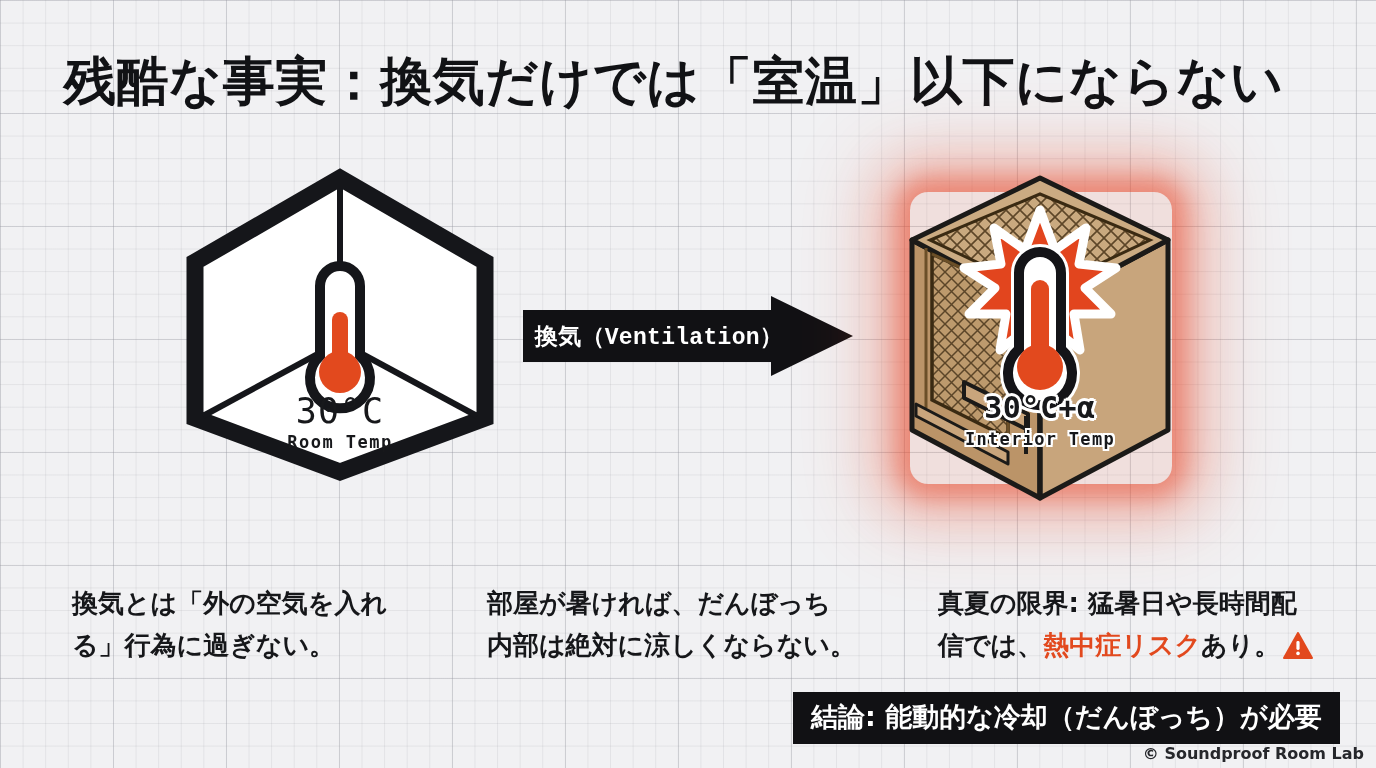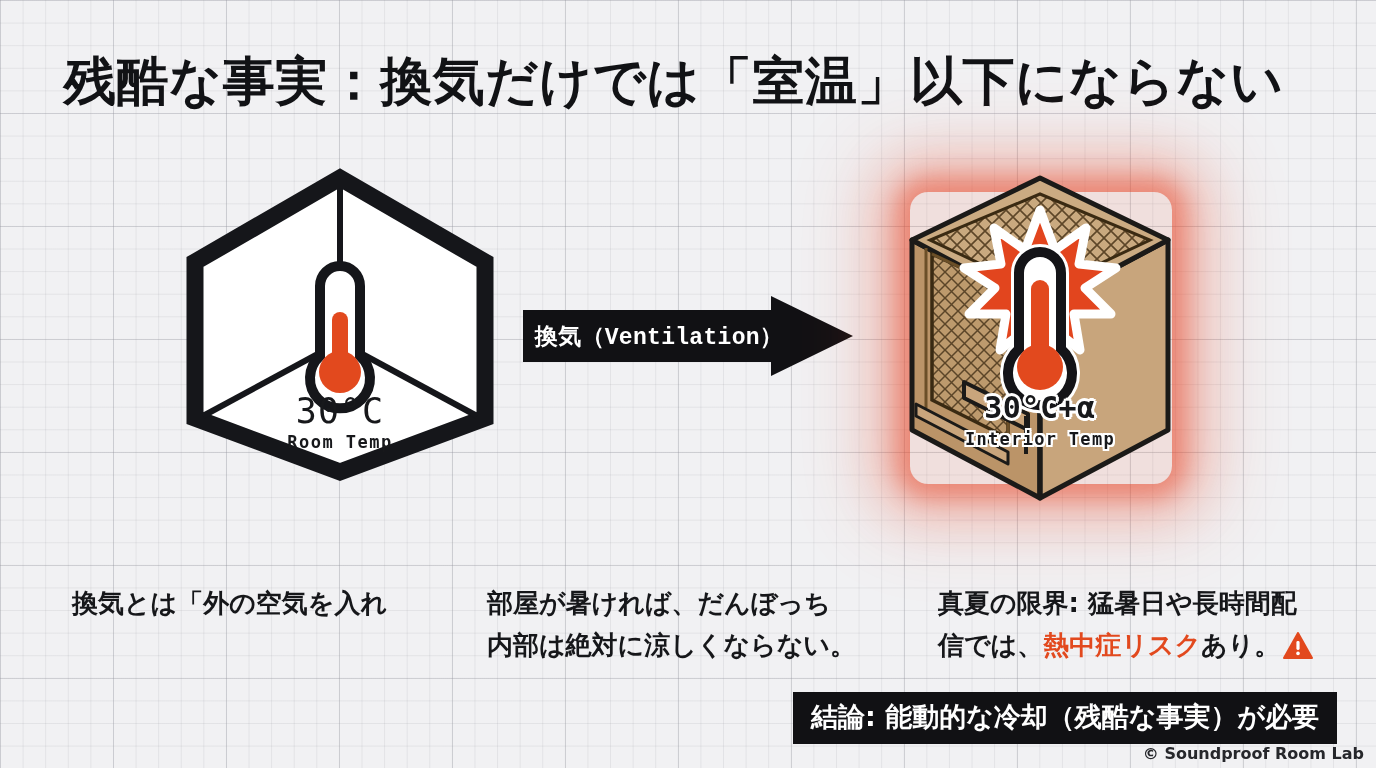--- a/index.html
+++ b/index.html
@@ -190,37 +190,38 @@
         <circle cx="160" cy="199" r="23" fill="#e2491e"></circle>
       </g>
     </svg>
 
     <div class="cubelabel" id="cubeTemp">30°C+α</div>
     <div class="cubelabel" id="cubeSub">Interior Temp</div>
   </div>
 
   <div class="caption" id="cap1">
     <div>換気とは「外の空気を入れ</div>
+    <div>る」行為に過ぎない。</div>
   </div>
 
   <div class="caption" id="cap3">
     <div>真夏の限界: 猛暑日や長時間配</div>
     <div>
       <span>信では、</span><span class="hl">熱中症リスク</span><span>あり。</span><span class="warnicon">
         <svg width="30" height="27" viewBox="0 0 30 27">
           <path d="M15 1 L29 26 L1 26 Z" fill="#e2491e" stroke="#e2491e" stroke-width="2" stroke-linejoin="round"></path>
           <rect x="13.4" y="9" width="3.2" height="9" rx="1.4" fill="#ffffff"></rect>
           <circle cx="15" cy="21.4" r="1.8" fill="#ffffff"></circle>
         </svg>
       </span>
     </div>
   </div>
 
   <div class="caption" id="cap2">
     <div>部屋が暑ければ、だんぼっち</div>
     <div>内部は絶対に涼しくならない。</div>
   </div>
 
-  <div id="conclusion">結論: 能動的な冷却（残酷な事実）が必要</div>
+  <div id="conclusion">結論: 能動的な冷却（だんぼっち）が必要</div>
 
   <div id="credit">© Soundproof Room Lab</div>
 
 </div>
 
 </body></html>

